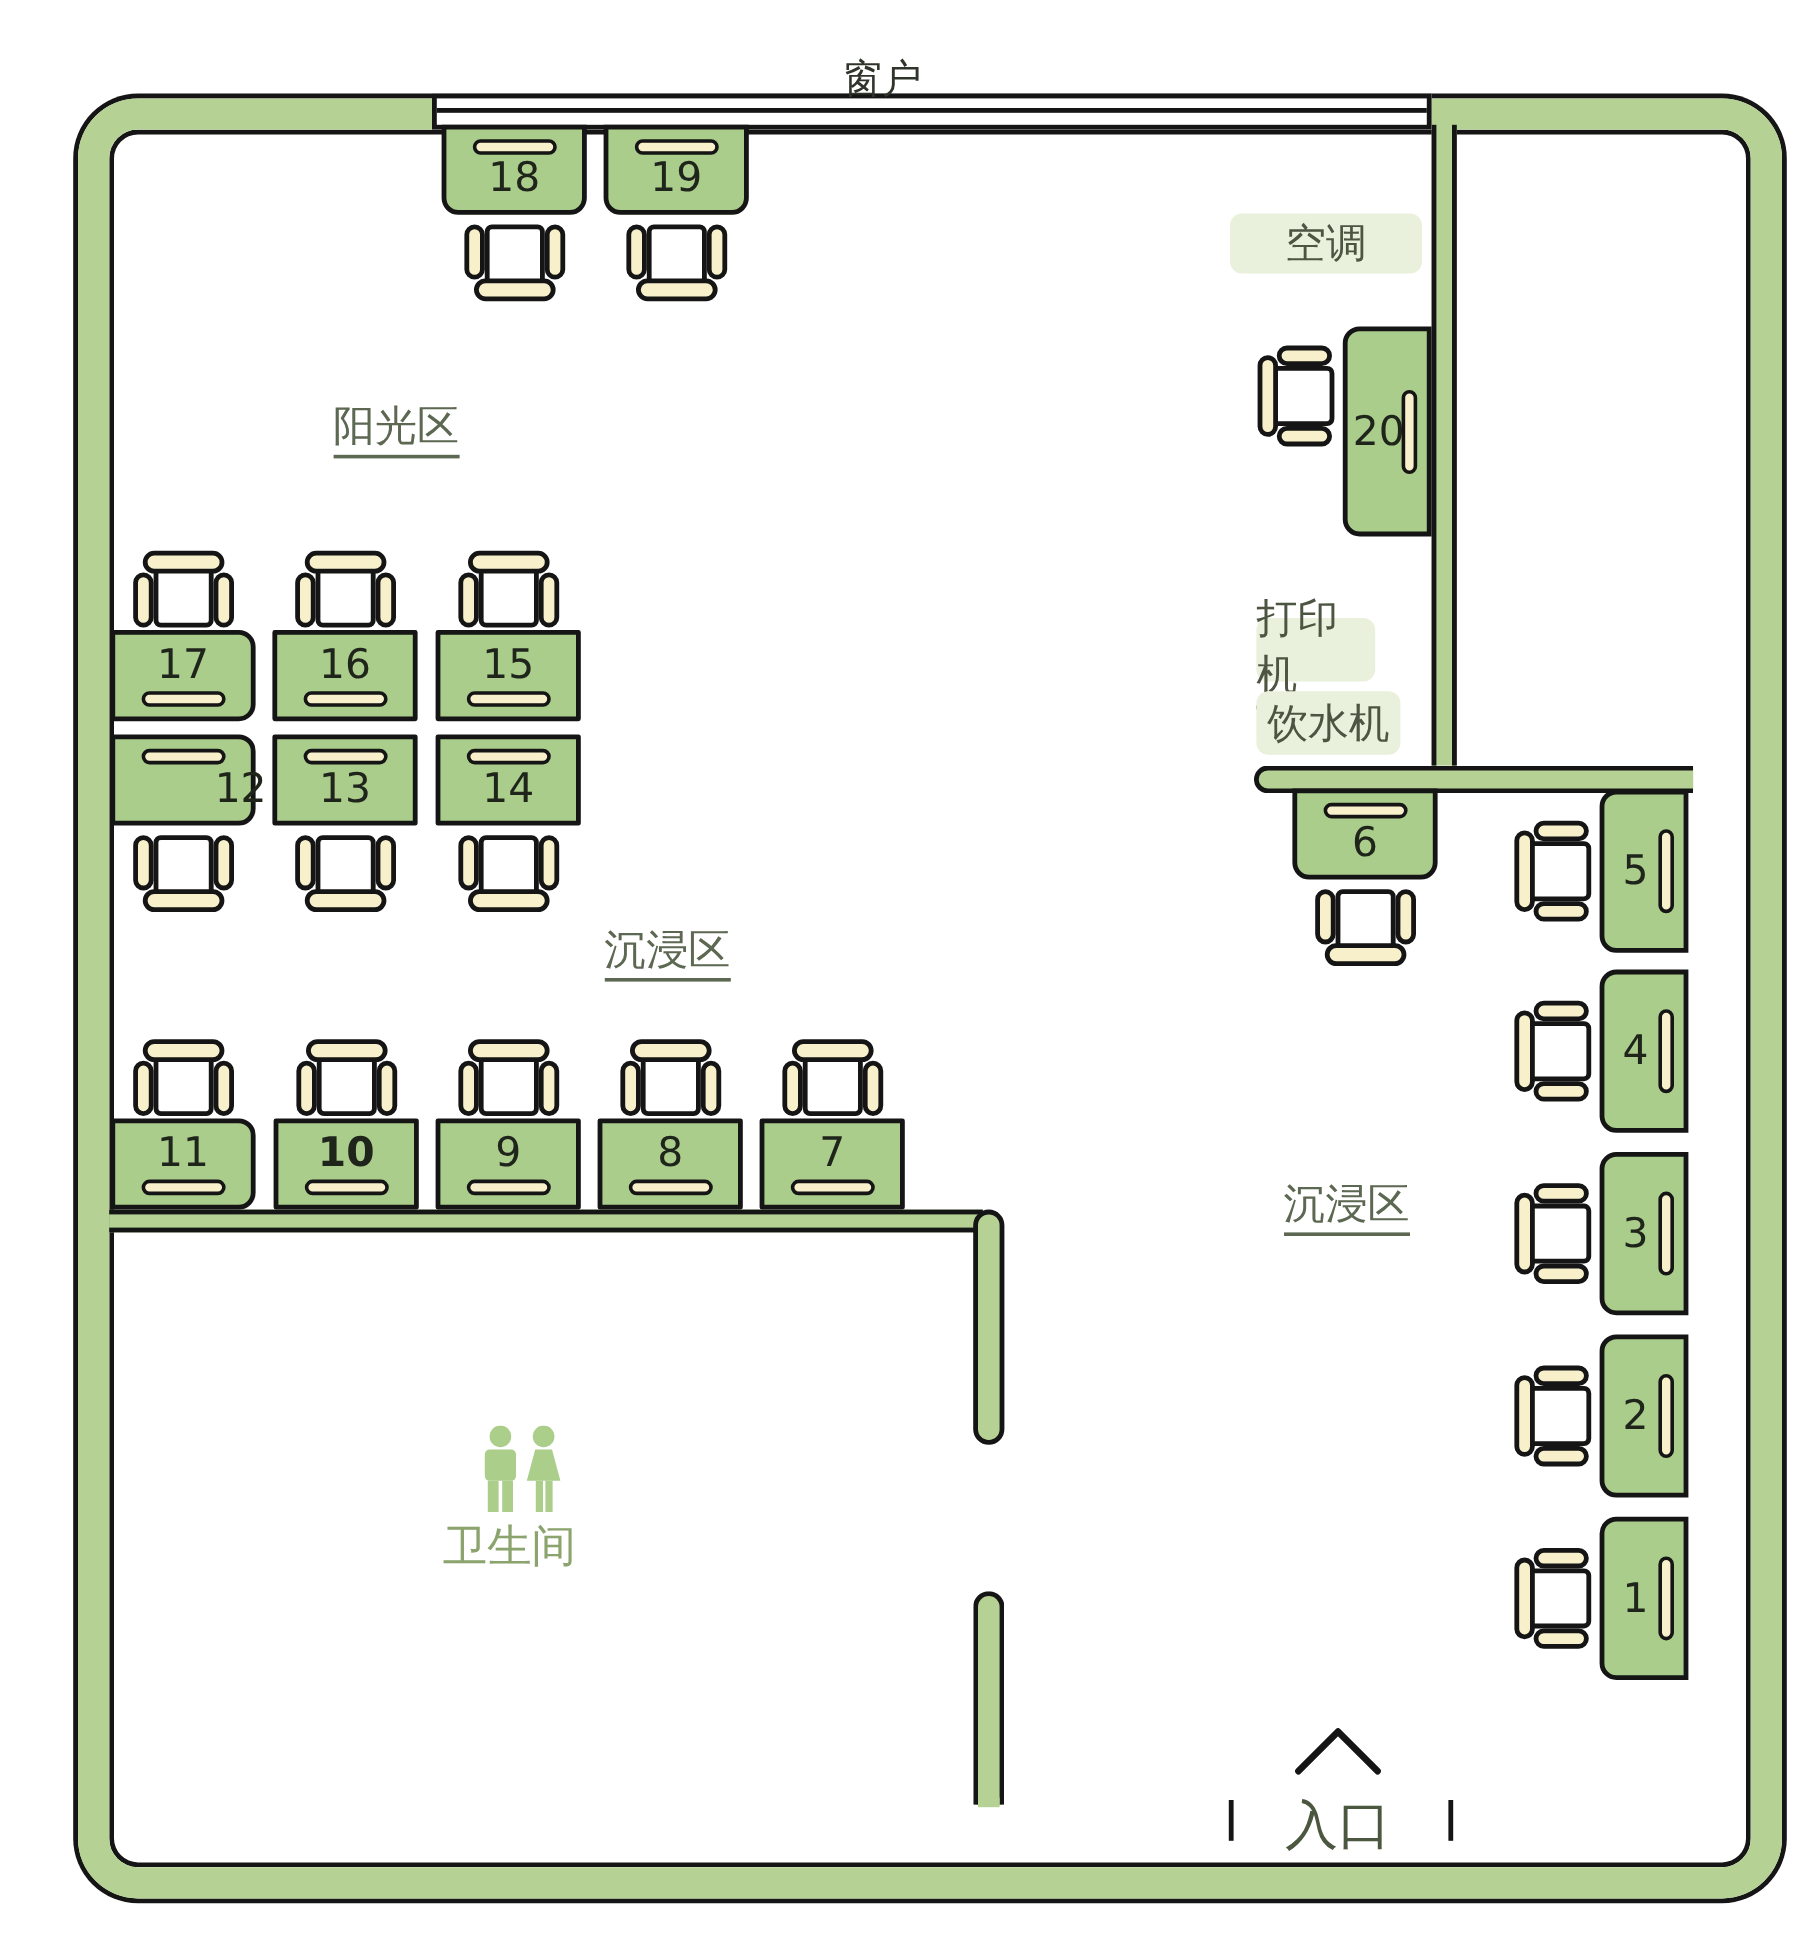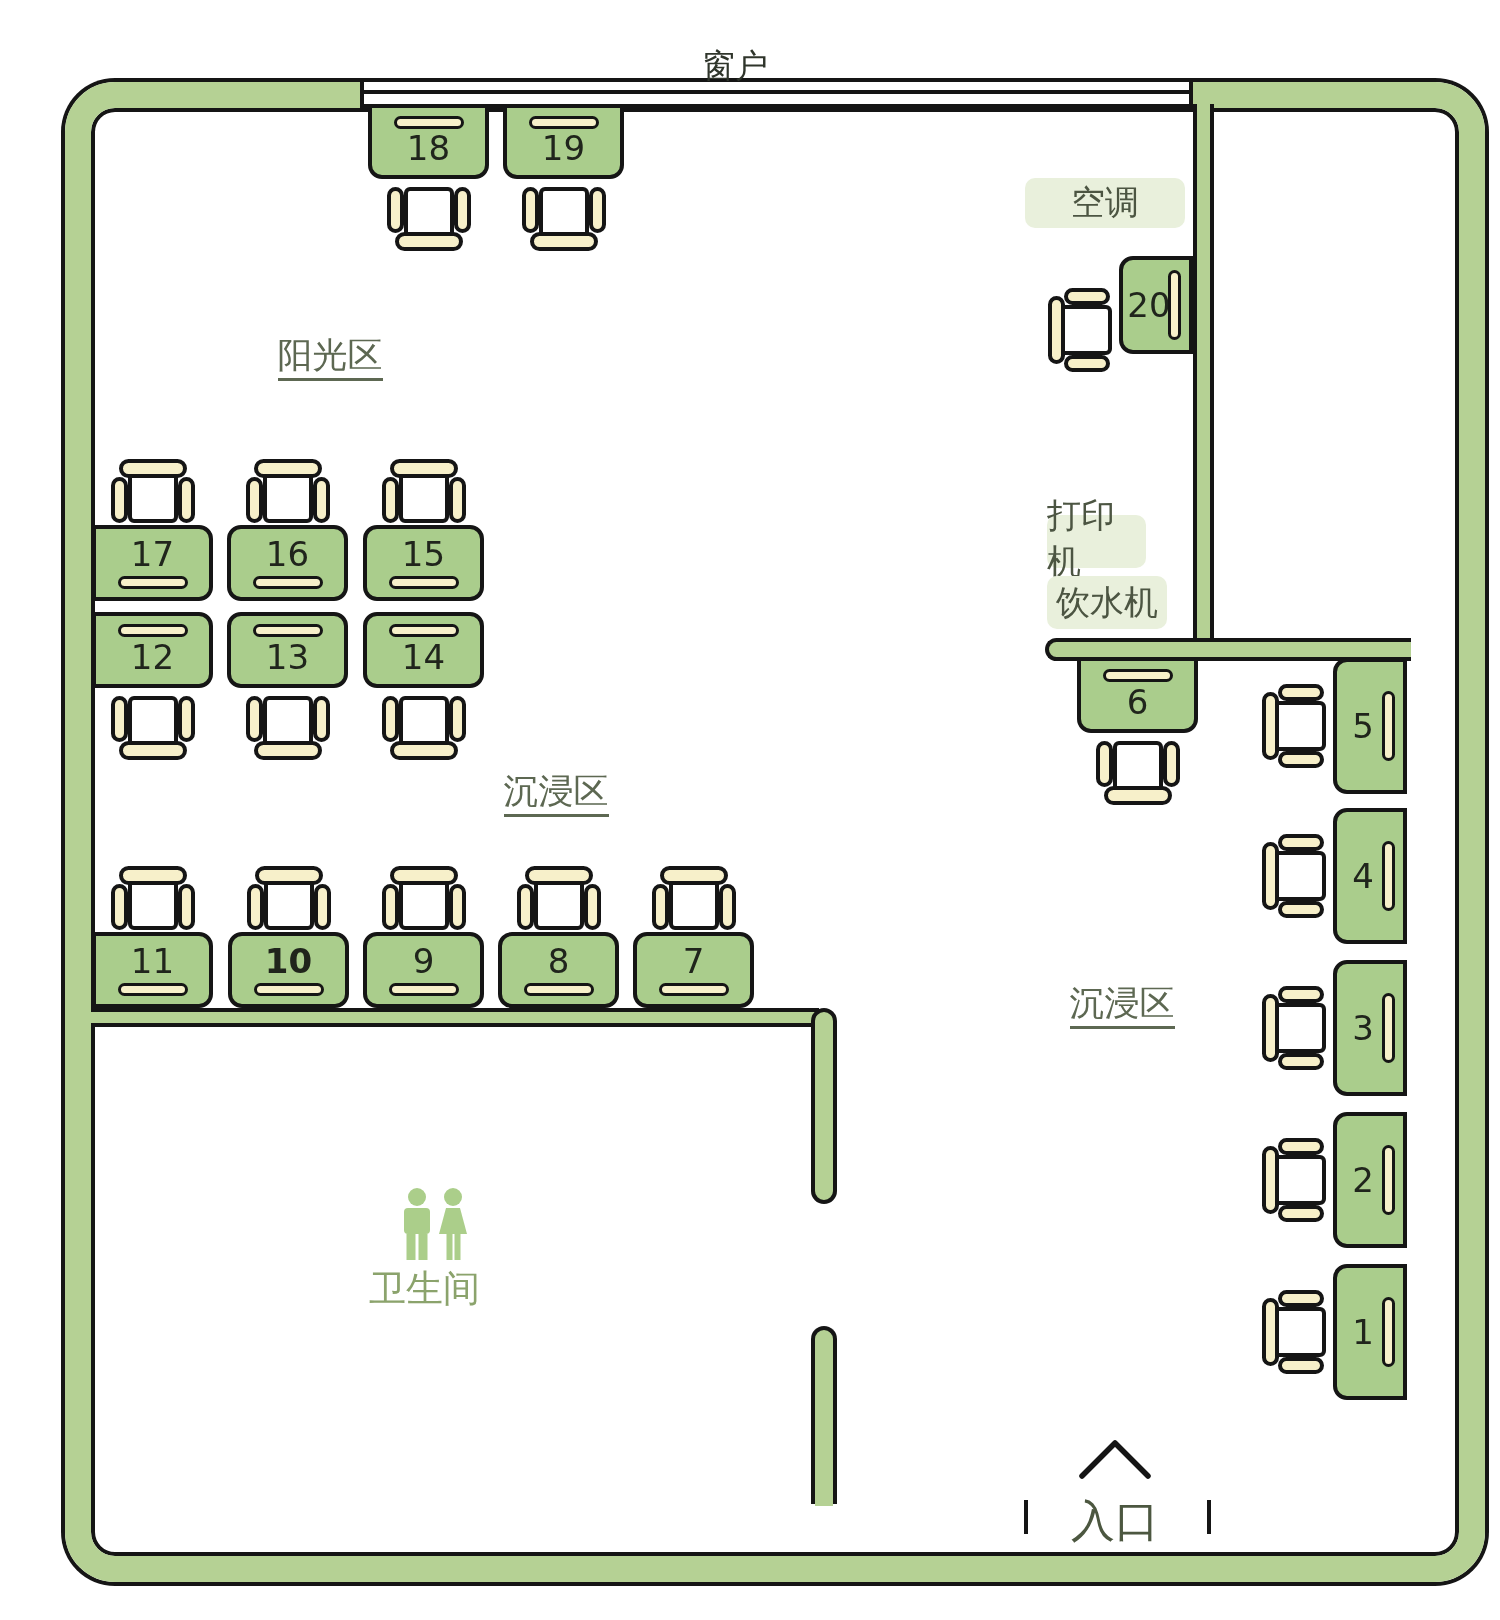--- a/index.html
+++ b/index.html
@@ -25,21 +25,21 @@
     border-top:4px solid var(--ink);border-bottom:4px solid var(--ink);box-sizing:border-box;z-index:2;}
   .wc-wall-v1{position:absolute;left:811px;top:1008px;width:26px;height:196px;background:var(--wall);
     border:4px solid var(--ink);border-radius:13px;box-sizing:border-box;z-index:3;}
   .wc-wall-v2{position:absolute;left:811px;top:1326px;width:26px;height:178px;background:var(--wall);
     border:4px solid var(--ink);border-bottom:none;border-radius:13px 13px 0 0;box-sizing:border-box;z-index:3;}
   .wc-wall-patch{position:absolute;left:815px;top:1498px;width:18px;height:8px;background:var(--wall);z-index:5;}
   .entry-gap{position:absolute;left:1028px;top:1496px;width:179px;height:42px;background:#fff;z-index:4;}
   .entry-cap{position:absolute;top:1500px;width:4px;height:34px;background:var(--ink);z-index:5;}
   .entry-cap.left{left:1024px;} .entry-cap.right{left:1207px;}
   
-  .desk{position:absolute;background:var(--desk);border:4px solid var(--ink);border-radius:14px;
+  .desk{position:absolute;background:var(--desk);border:4px solid var(--ink);border-radius:2px;
     box-sizing:border-box;z-index:6;}
   .desk.r-right{border-radius:0 14px 14px 0;}
   .desk.r-bottom{border-radius:0 0 14px 14px;}
   .desk.r-left{border-radius:14px 0 0 14px;}
   .desk .num{position:absolute;width:100%;text-align:center;font-size:34px;line-height:36px;color:var(--num);}
   .desk .slot{position:absolute;background:var(--cream);border:3px solid var(--ink);border-radius:8px;}
   .desk.t-hup .num{top:7px;}
   .desk.t-hup .slot{left:50%;transform:translateX(-50%);bottom:8px;width:64px;height:7px;}
   .desk.t-hdown .num{bottom:9px;}
   .desk.t-hdown .slot{left:50%;transform:translateX(-50%);top:8px;width:64px;height:7px;}
@@ -250,21 +250,21 @@
     <div class="desk t-hup r-right" style="left: 92px; top: 932px; width: 121px; height: 76px;">
       <div class="num">11</div>
       <div class="slot"></div>
     </div>
     <div class="chair br-top" style="left: 110.5px; top: 866px;">
       <div class="seat"></div>
       <div class="arm a1"></div>
       <div class="arm a2"></div>
       <div class="back"></div>
     </div>
-    <div class="desk t-hdown r-right" style="left: 92px; top: 612px; width: 121px; height: 76px;">
+    <div class="desk t-hdown r-right" style="left: 92px; top: 612px; width: 121px; height: 76px; padding-left: 48px;">
       <div class="num">12</div>
       <div class="slot"></div>
     </div>
     <div class="chair br-bottom" style="left: 110.5px; top: 694px;">
       <div class="seat"></div>
       <div class="arm a1"></div>
       <div class="arm a2"></div>
       <div class="back"></div>
     </div>
     <div class="desk t-hdown" style="left: 227px; top: 612px; width: 121px; height: 76px;">
@@ -330,21 +330,21 @@
     <div class="desk t-hdown r-bottom" style="left: 503px; top: 104px; width: 121px; height: 75px;">
       <div class="num">19</div>
       <div class="slot"></div>
     </div>
     <div class="chair br-bottom" style="left: 521.5px; top: 185px;">
       <div class="seat"></div>
       <div class="arm a1"></div>
       <div class="arm a2"></div>
       <div class="back"></div>
     </div>
-    <div class="desk t-v r-left" style="left: 1119px; top: 256px; width: 74px; height: 98px;">
+    <div class="desk t-v r-left" style="left: 1119px; top: 272px; width: 74px; height: 175px;">
       <div class="num">20</div>
       <div class="slot"></div>
     </div>
     <div class="chair br-left" style="left: 1048px; top: 288px;">
       <div class="seat"></div>
       <div class="arm a1"></div>
       <div class="arm a2"></div>
       <div class="back"></div>
     </div>
   </div>

